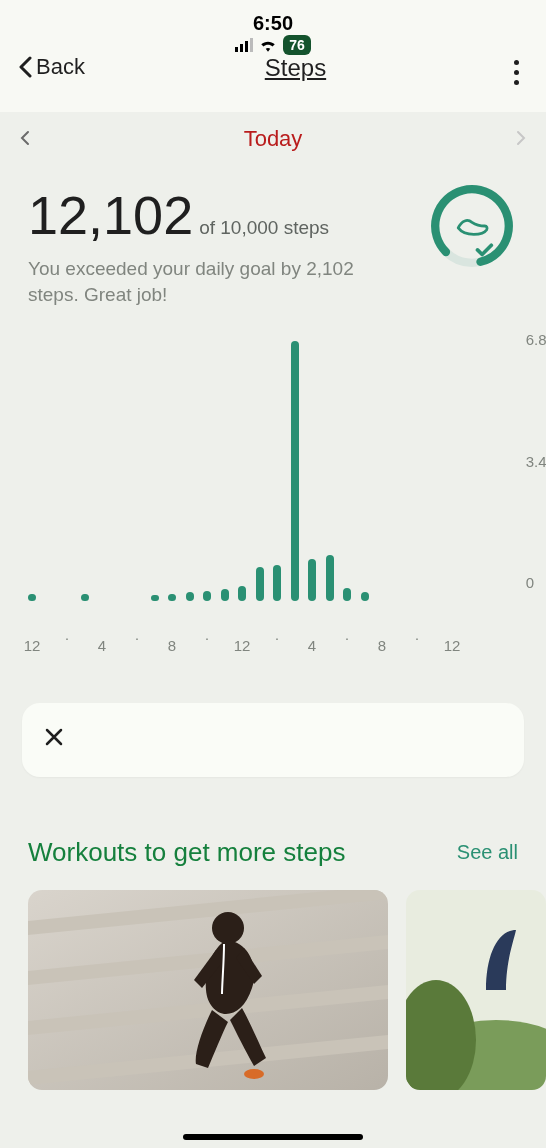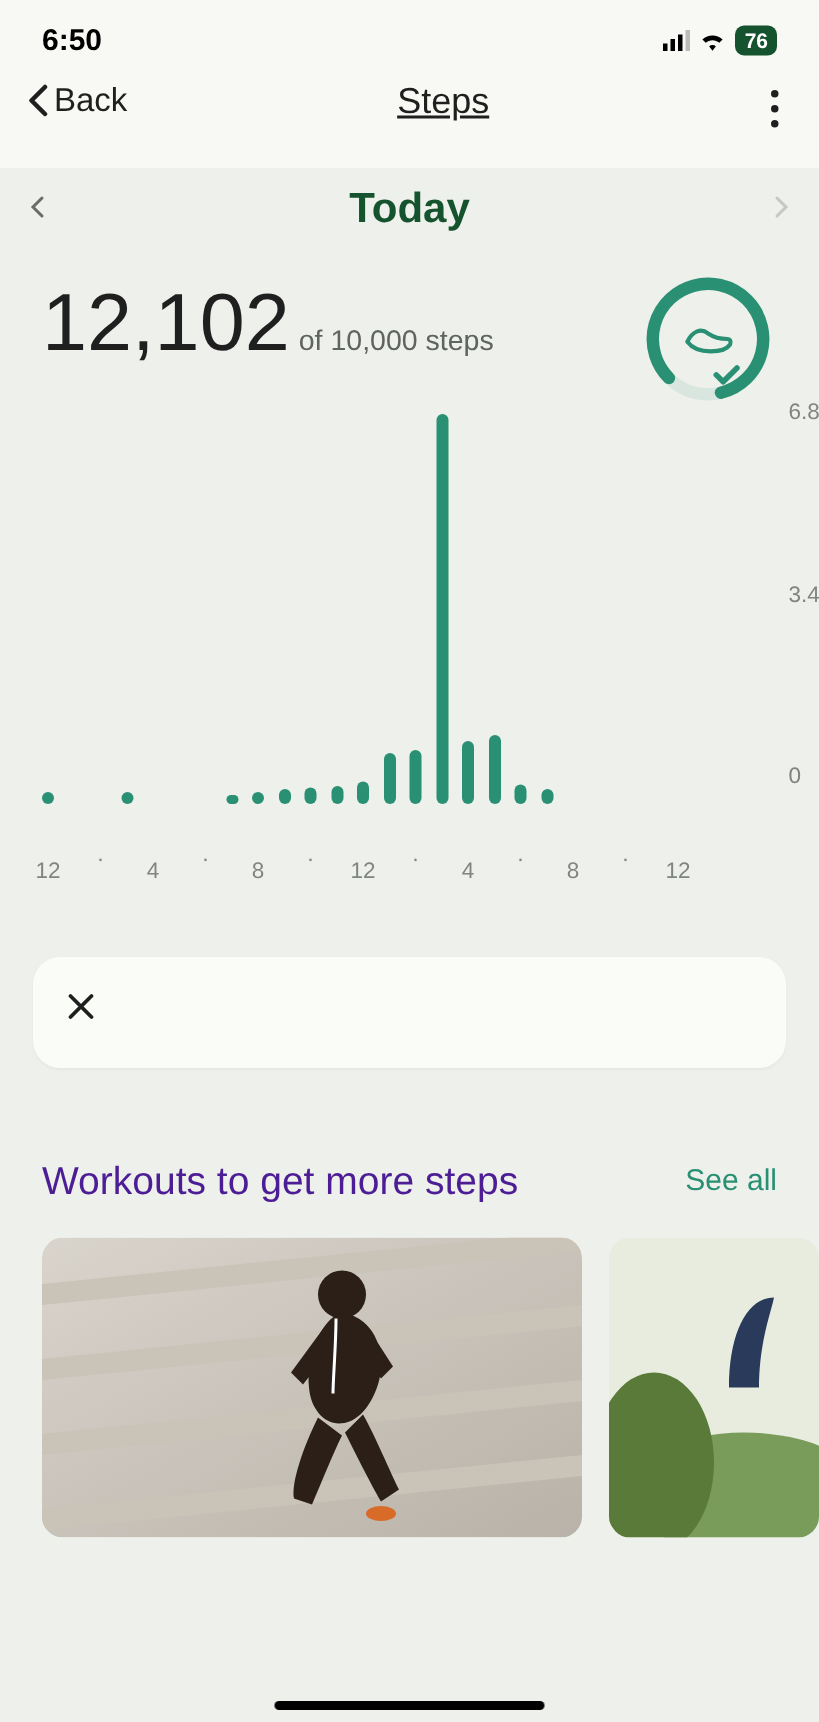--- a/index.html
+++ b/index.html
@@ -1,33 +1,33 @@
 <!DOCTYPE html>
 <html><head>
 <meta charset="utf-8">
 <style>
   * { box-sizing: border-box; margin: 0; padding: 0; }
   html, body { width: 546px; height: 1148px; font-family: -apple-system, "Helvetica Neue", Arial, sans-serif; background: #f8f9f4; overflow: hidden; }
-  .status-bar { height: 54px; display: flex; align-items: center; justify-content: space-between; padding: 0 28px; font-weight: 600; font-size: 20px; }
+  .status-bar { height: 54px; display: flex; align-items: center; justify-content: space-between; padding: 12px 28px; font-weight: 600; font-size: 20px; flex-direction: column; }
   .status-right { display: flex; align-items: center; gap: 6px; }
   .signal-bars { display: flex; align-items: flex-end; gap: 2px; height: 14px; }
   .signal-bars span { width: 3px; background: #000; display: inline-block; }
   .signal-bars span:nth-child(1){height:5px;} .signal-bars span:nth-child(2){height:8px;} .signal-bars span:nth-child(3){height:11px;} .signal-bars span:nth-child(4){height:14px;background:#bbb;}
   .wifi { width:18px; height:14px; }
   .battery { display:flex; align-items:center; gap:2px; background:#14532d; color:#fff; border-radius:6px; padding:2px 6px; font-size:14px; font-weight:700;}
   .nav { height: 58px; display:flex; align-items:flex-start; justify-content:space-between; padding: 0 18px;}
   .back { display:flex; align-items:center; gap:4px; font-size:22px; color:#1f1f1f;}
   .nav-title { font-size:24px; color:#1f1f1f;text-decoration:underline;}
   .kebab { width:22px; display:flex; flex-direction:column; align-items:center; gap:5px; padding:6px;}
   .kebab span{width:5px;height:5px;background:#1f1f1f;border-radius:50%;}
   .scroll { height: calc(1148px - 112px); overflow:hidden; background:#eef0eb;}
   .date-row { display:flex; align-items:center; justify-content:space-between; padding: 10px 20px; height:54px;}
   .date-row .chev { color:#6b6b6b; font-size:22px;}
   .date-row .right { color:#c7c7c7; font-size:22px;}
-  .date-label { font-size:28px; font-weight:700; color:#14532d;}
+  .date-label { font-size:22px; font-weight:400; color:#b91c1c;}
   .summary { padding: 22px 28px 4px 28px; position:relative;}
   .big { font-size:54px; font-weight:500; color:#1f1f1f; display:inline-block; line-height:1;}
   .ofgoal { font-size:19px; color:#5f6460; margin-left:6px; display:inline-block;}
   .exceed { font-size:19px; color:#80857f; margin-top:14px; max-width:340px; line-height:1.35;}
   .ring-wrap { position:absolute; right:28px; top:14px; width:92px; height:92px;}
   .ring-wrap svg { width:92px; height:92px; }
   .chart-area { padding: 20px 28px 6px 28px; }
   .chart { position:relative; height:300px; display:flex; }
   .bars { flex:1; position:relative; height:260px; margin-top:10px; }
   .bar { position:absolute; bottom:0; width:8px; background:#2a9073; border-radius:4px;}
@@ -36,21 +36,21 @@
   .xlabel { position:absolute; transform:translateX(-50%);}
   .xdot { position:absolute; transform:translateX(-50%); top:-2px;}
   .streak-card { margin: 30px 22px 0 22px; background:#fafcf7; border-radius:18px; padding:22px 22px 24px 22px; box-shadow: 0 1px 2px rgba(0,0,0,0.04);}
   .streak-top { display:flex; align-items:center; justify-content:space-between;}
   .streak-left { display:flex; align-items:center; gap:16px;}
   .check { width:22px; height:22px; }
   .streak-title { font-size:20px; font-weight:500; color:#1f1f1f;}
   .close-x { font-size:24px; font-weight:400; color:#1f1f1f;}
   .streak-sub { margin-top:14px; font-size:18px; color:#5f6460;}
   .workouts-header { display:flex; align-items:center; justify-content:space-between; padding: 60px 28px 0 28px;}
-  .workouts-title { font-size:26px; color:#4c1d95;}
+  .workouts-title { font-size:26px; color:#15803d;}
   .see-all { font-size:20px; font-weight:500; color:#2a9073;}
   .workout-row { display:flex; gap:18px; padding:22px 0 0 28px;}
   .workout-card { width:360px; height:200px; border-radius:14px; overflow:hidden; flex-shrink:0; position:relative;}
   .workout-card.two { width:140px; }
   .wc-bg { width:100%; height:100%; }
   .home-indicator { position:fixed; bottom:8px; left:50%; transform:translateX(-50%); width:180px; height:6px; background:#000; border-radius:3px;}
 </style>
 </head>
 <body>
 
@@ -100,20 +100,21 @@
       <svg width="10" height="16" viewBox="0 0 10 16">
           <path d="M2 2 L8 8 L2 14" stroke="#c7c7c7" stroke-width="2" fill="none" stroke-linecap="round"></path>
         </svg>
     </div>
   </div>
 
   <div class="summary">
     <div>
       <span class="big">12,102</span><span class="ofgoal"> of 10,000 steps</span>
     </div>
+    <div class="exceed">You exceeded your daily goal by 2,102 steps. Great job!</div>
     <div class="ring-wrap">
       <svg viewBox="0 0 100 100">
         <circle cx="50" cy="50" r="40" fill="none" stroke="#d9e5df" stroke-width="9"></circle>
         <path d="M50 10 a40 40 0 1 1 -0.01 0" fill="none" stroke="#2a9073" stroke-width="9" stroke-linecap="round" stroke-dasharray="210 251" transform="rotate(-135 50 50)"></path>
         <g>
           <path d="M35 52 c4 -8 10 -10 15 -6 c3 2 8 4 14 4 c2 0 3 2 2 4 c-2 3 -6 5 -14 5 c-8 0 -14 -3 -17 -7z" fill="none" stroke="#2a9073" stroke-width="3" stroke-linejoin="round"></path>
         </g>
         <path d="M56 76 l5 5 l10 -10" stroke="#2a9073" stroke-width="4" fill="none" stroke-linecap="round" stroke-linejoin="round"></path>
       </svg>
     </div>

